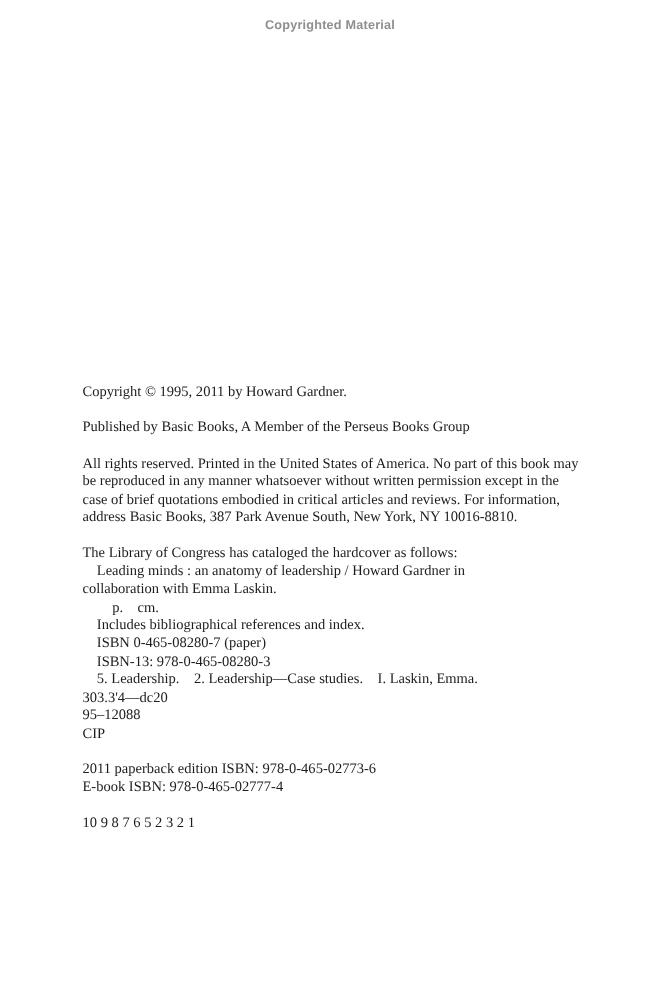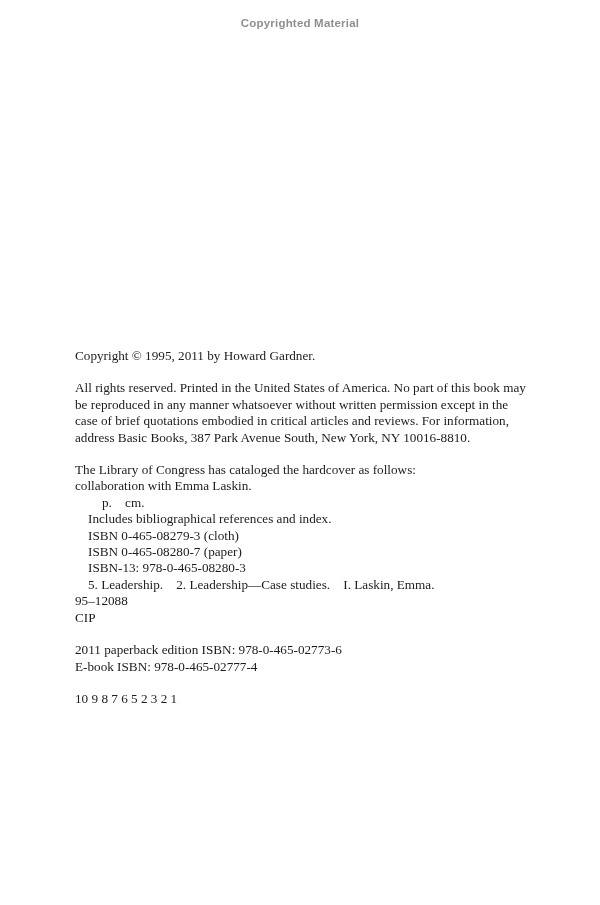--- a/index.html
+++ b/index.html
@@ -49,32 +49,34 @@
 <body>
 
 <div class="page">
 
   <div class="watermark top">Copyrighted Material</div>
 
   <div class="content">
 
     <p class="para line">Copyright © 1995, 2011 by Howard Gardner.</p>
 
+    <p class="para line">Published by Basic Books, A Member of the Perseus Books Group</p>
 
     <p class="para">All rights reserved. Printed in the United States of America. No part of this book may be reproduced in any manner whatsoever without written permission except in the case of brief quotations embodied in critical articles and reviews. For information, address Basic Books, 387 Park Avenue South, New York, NY 10016-8810.</p>
 
     <div class="para">
       <div class="line ind0">The Library of Congress has cataloged the hardcover as follows:</div>
+      <div class="line ind1">Leading minds : an anatomy of leadership / Howard Gardner in</div>
       <div class="line ind0">collaboration with Emma Laskin.</div>
       <div class="line ind2">p.    cm.</div>
       <div class="line ind1">Includes bibliographical references and index.</div>
-      <div class="line ind1">ISBN 0-465-08279-3 (cloth)</div>
       <div class="line ind1">ISBN 0-465-08280-7 (paper)</div>
       <div class="line ind1">ISBN-13: 978-0-465-08280-3</div>
       <div class="line ind1">5. Leadership.    2. Leadership—Case studies.    I. Laskin, Emma.</div>
+      <div class="line ind0">303.3'4—dc20</div>
       <div class="line ind0">95–12088</div>
       <div class="line ind0">CIP</div>
     </div>
 
     <div class="para">
       <div class="line">2011 paperback edition ISBN: 978-0-465-02773-6</div>
       <div class="line">E-book ISBN: 978-0-465-02777-4</div>
     </div>
 
     <p class="para line">10 9 8 7 6 5 2 3 2 1</p>

